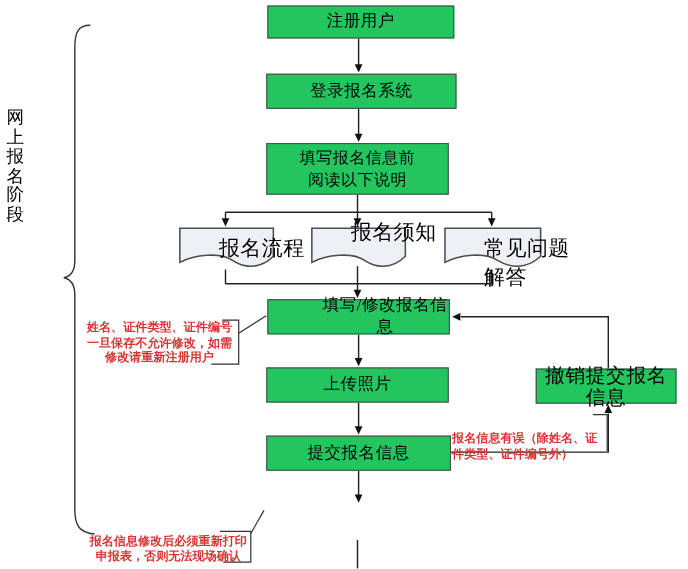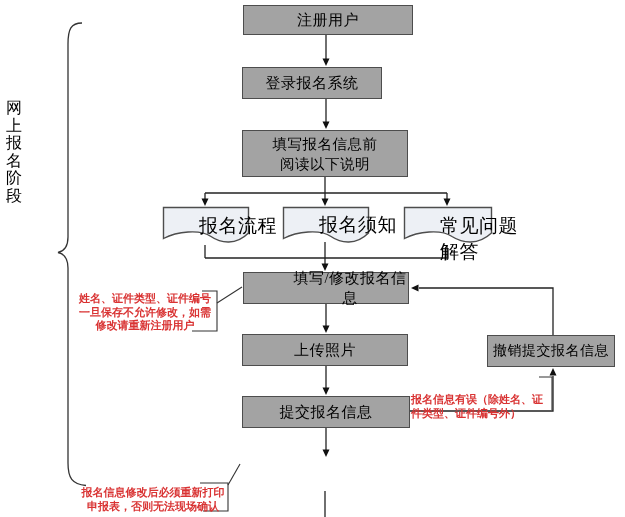--- a/index.html
+++ b/index.html
@@ -3,26 +3,26 @@
 <meta charset="utf-8">
 <style>
   html,body { margin:0; padding:0; background:#fff; }
   #stage {
     position:relative; width:625px; height:517px; background:#ffffff;
     font-family:"Liberation Serif","DejaVu Serif",serif; overflow:hidden;
   }
   #connector-layer { position:absolute; left:0; top:0; width:625px; height:517px; }
   .node {
     position:absolute; box-sizing:border-box;
-    background:#a3a3a3; border:1.5px solid #4d4d4d;
+    background:#22c55e; border:1.5px solid #4d4d4d;
     display:flex; flex-direction:column; align-items:center; justify-content:center;
     font-size:15px; color:#000; letter-spacing:0.5px; text-align:center;
     line-height:20px; z-index:2;
   }
-  .node.small { font-size:14px; }
+  .node.small { font-size:18px; }
   .doc-label {
     position:absolute; text-align:left; font-size:19px; color:#000;
     letter-spacing:0.5px; z-index:2;padding-left:36px;
   }
   .annotation {
     position:absolute; color:#d93333; font-weight:bold; font-size:11px;
     line-height:13.5px; text-align:center; z-index:2;
   }
   .annotation.left-align { text-align:left; }
   .phase-label {
@@ -91,21 +91,21 @@
       <polygon points="418.5,284.5 418.5,291.5 411,288"></polygon>
     </g>
   </svg>
 
   <div class="phase-label">网上报名阶段</div>
 
   <div class="node" style="left:243px; top:5px; width:170px; height:30px;">
     <span>注册用户</span>
   </div>
 
-  <div class="node" style="left:242px; top:67px; width:140px; height:32px;">
+  <div class="node" style="left:242px; top:67px; width:173px; height:32px;">
     <span>登录报名系统</span>
   </div>
 
   <div class="node" style="left:242px; top:130px; width:166px; height:47px; font-size:14.5px;">
     <span>填写报名信息前</span>
     <span>阅读以下说明</span>
   </div>
 
   <div class="node" style="left:243px; top:272px; width:166px; height:32px;padding-left:48px;">
     <span>填写/修改报名信息</span>
@@ -118,21 +118,21 @@
   <div class="node" style="left:242px; top:396px; width:168px; height:32px;">
     <span>提交报名信息</span>
   </div>
 
 
   <div class="node small" style="left:487px; top:335px; width:128px; height:32px;">
     <span>撤销提交报名信息</span>
   </div>
 
   <div class="doc-label" style="left:163px; top:213px; width:86px;">报名流程</div>
-  <div class="doc-label" style="left:283px; top:212px; width:86px;">报名须知</div>
+  <div class="doc-label" style="left:283px; top:198px; width:86px;">报名须知</div>
   <div class="doc-label" style="left:404px; top:213px; width:88px;">常见问题解答</div>
 
   <div class="annotation" style="left:74px; top:292px; width:142px;">
     <span style="display:block">姓名、证件类型、证件编号</span>
     <span style="display:block">一旦保存不允许修改，如需</span>
     <span style="display:block">修改请重新注册用户</span>
   </div>
 
   <div class="annotation left-align" style="left:411px; top:381px; width:138px;margin-top:12px;">
     <span style="display:block">报名信息有误（除姓名、证</span>

